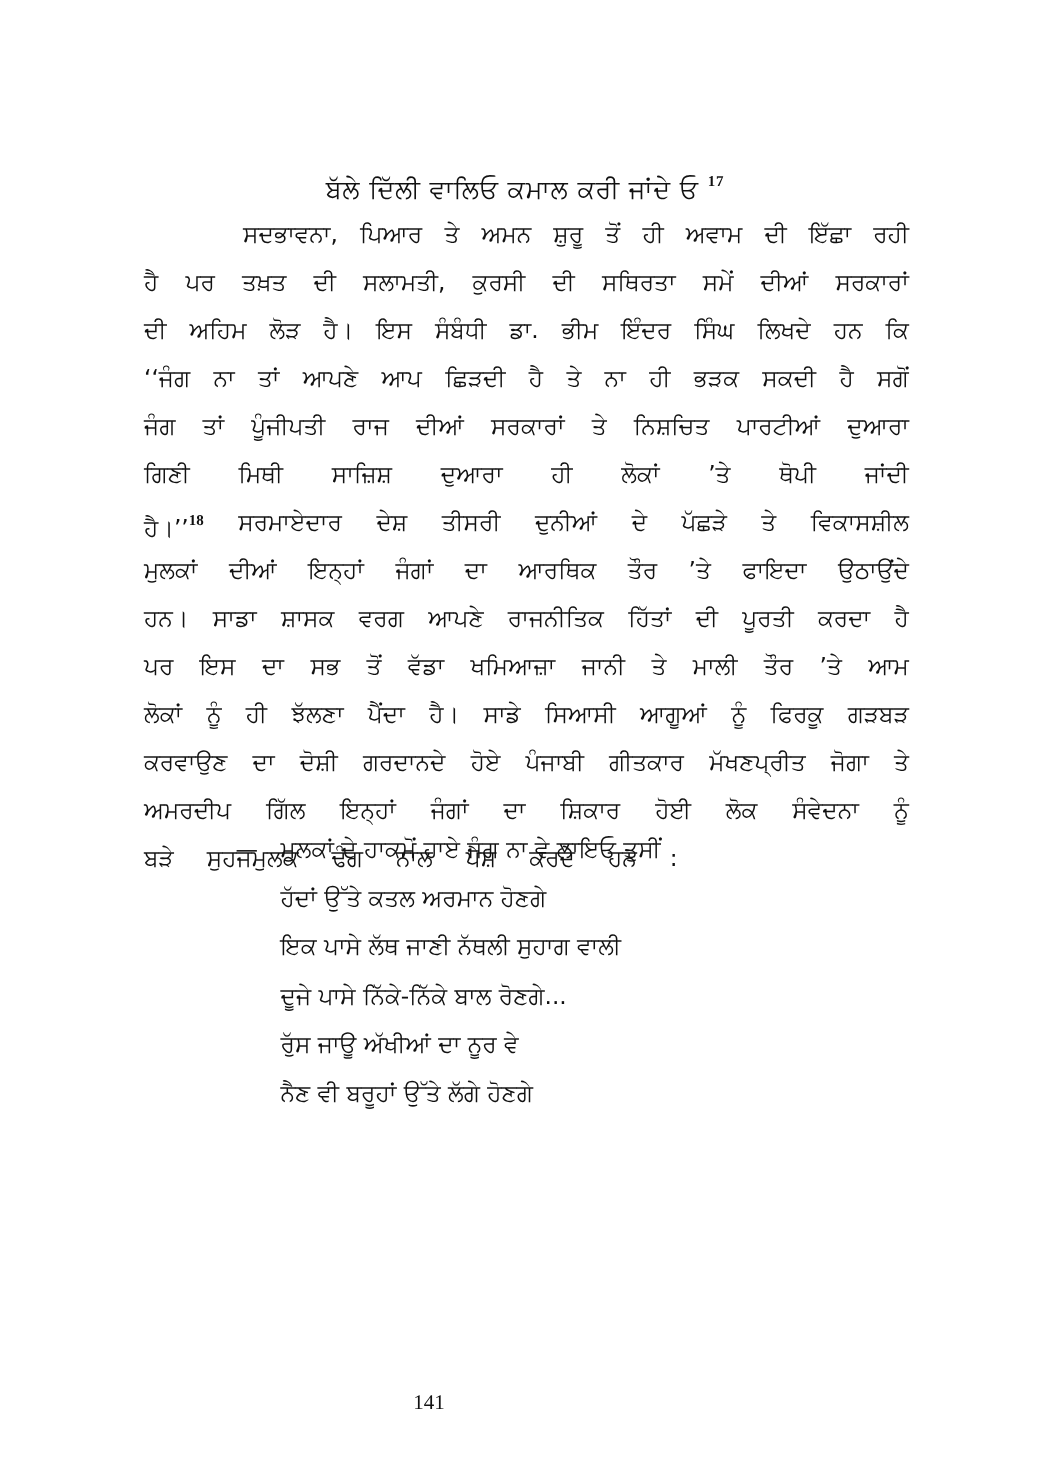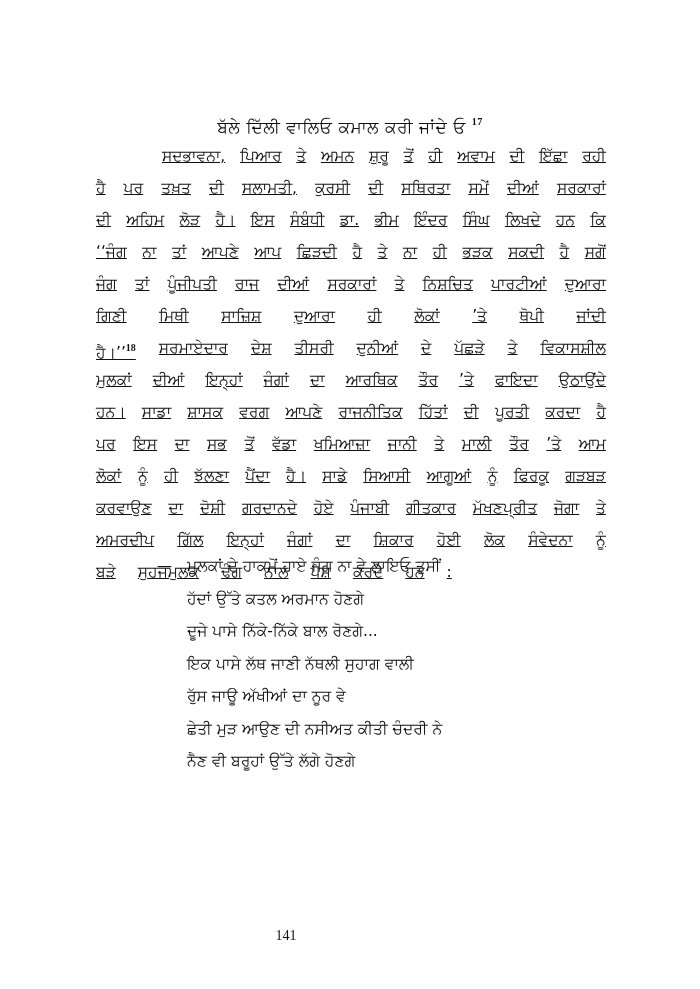--- a/index.html
+++ b/index.html
@@ -3,21 +3,21 @@
   <meta charset="utf-8">
   <style>
     html, body { margin: 0; padding: 0; background: #ffffff; }
     body { width: 700px; height: 989px; position: relative; overflow: hidden;
            font-family: "DejaVu Sans", sans-serif; color: #111111; }
     .title { position: absolute; top: 100px; left: 0; width: 700px; text-align: center;
              font-size: 17px; letter-spacing: 0.5px; margin-top: 16px; }
     .title sup { font-family: "Liberation Serif", serif; font-size: 10px; font-weight: bold; vertical-align: 8px; margin-left: 6px; }
     .para { position: absolute; left: 96px; top: 140px; width: 510px; }
     .line { height: 32px; line-height: 32px; font-size: 15.5px; white-space: nowrap;
-            display: flex; justify-content: space-between; text-decoration: underline; }
+            display: flex; justify-content: space-between; }
     .line.first { padding-left: 66px; }
     .line.last { justify-content: flex-start; gap: 22px; }
     .line sup { font-family: "Liberation Serif", serif; font-size: 10px; font-weight: bold; vertical-align: 7px; }
     .poem { position: absolute; left: 157px; top: 550px; }
     .pline { height: 32.5px; line-height: 32.5px; font-size: 15.5px; white-space: nowrap; position: relative; padding-left: 30px; }
     .dash { position: absolute; left: 0; top: 0; font-size: 15px; }
     .pagenum { position: absolute; top: 928px; left: 0; width: 572px; text-align: center;
                font-family: "Liberation Serif", serif; font-size: 14px; }
   </style>
 </head>
@@ -203,20 +203,19 @@
       <span>ਪੇਸ਼</span>
       <span>ਕਰਦੇ</span>
       <span>ਹਨ</span>
       <span>:</span>
     </div>
   </div>
 
 <div class="poem" id="poem">
     <div class="pline"><span class="dash">—</span><span>ਮੁਲਕਾਂ ਦੇ ਹਾਕਮੋਂ ਹਾਏ ਜੰਗ ਨਾ ਵੇ ਲਾਇਓ ਤੁਸੀਂ</span></div>
     <div class="pline"><span>ਹੱਦਾਂ ਉੱਤੇ ਕਤਲ ਅਰਮਾਨ ਹੋਣਗੇ</span></div>
+    <div class="pline"><span>ਇਕ ਪਾਸੇ ਲੱਥ ਜਾਣੀ ਨੱਥਲੀ ਸੁਹਾਗ ਵਾਲੀ</span></div>
     <div class="pline"><span>ਦੂਜੇ ਪਾਸੇ ਨਿੱਕੇ-ਨਿੱਕੇ ਬਾਲ ਰੋਣਗੇ...</span></div>
-    <div class="pline"><span>ਇਕ ਪਾਸੇ ਲੱਥ ਜਾਣੀ ਨੱਥਲੀ ਸੁਹਾਗ ਵਾਲੀ</span></div>
     <div class="pline"><span>ਰੁੱਸ ਜਾਊ ਅੱਖੀਆਂ ਦਾ ਨੂਰ ਵੇ</span></div>
-    <div class="pline"><span>ਛੇਤੀ ਮੁੜ ਆਉਣ ਦੀ ਨਸੀਅਤ ਕੀਤੀ ਚੰਦਰੀ ਨੇ</span></div>
     <div class="pline"><span>ਨੈਣ ਵੀ ਬਰੂਹਾਂ ਉੱਤੇ ਲੱਗੇ ਹੋਣਗੇ</span></div>
   </div>
 
 <div class="pagenum">141</div>
 
 </body></html>

